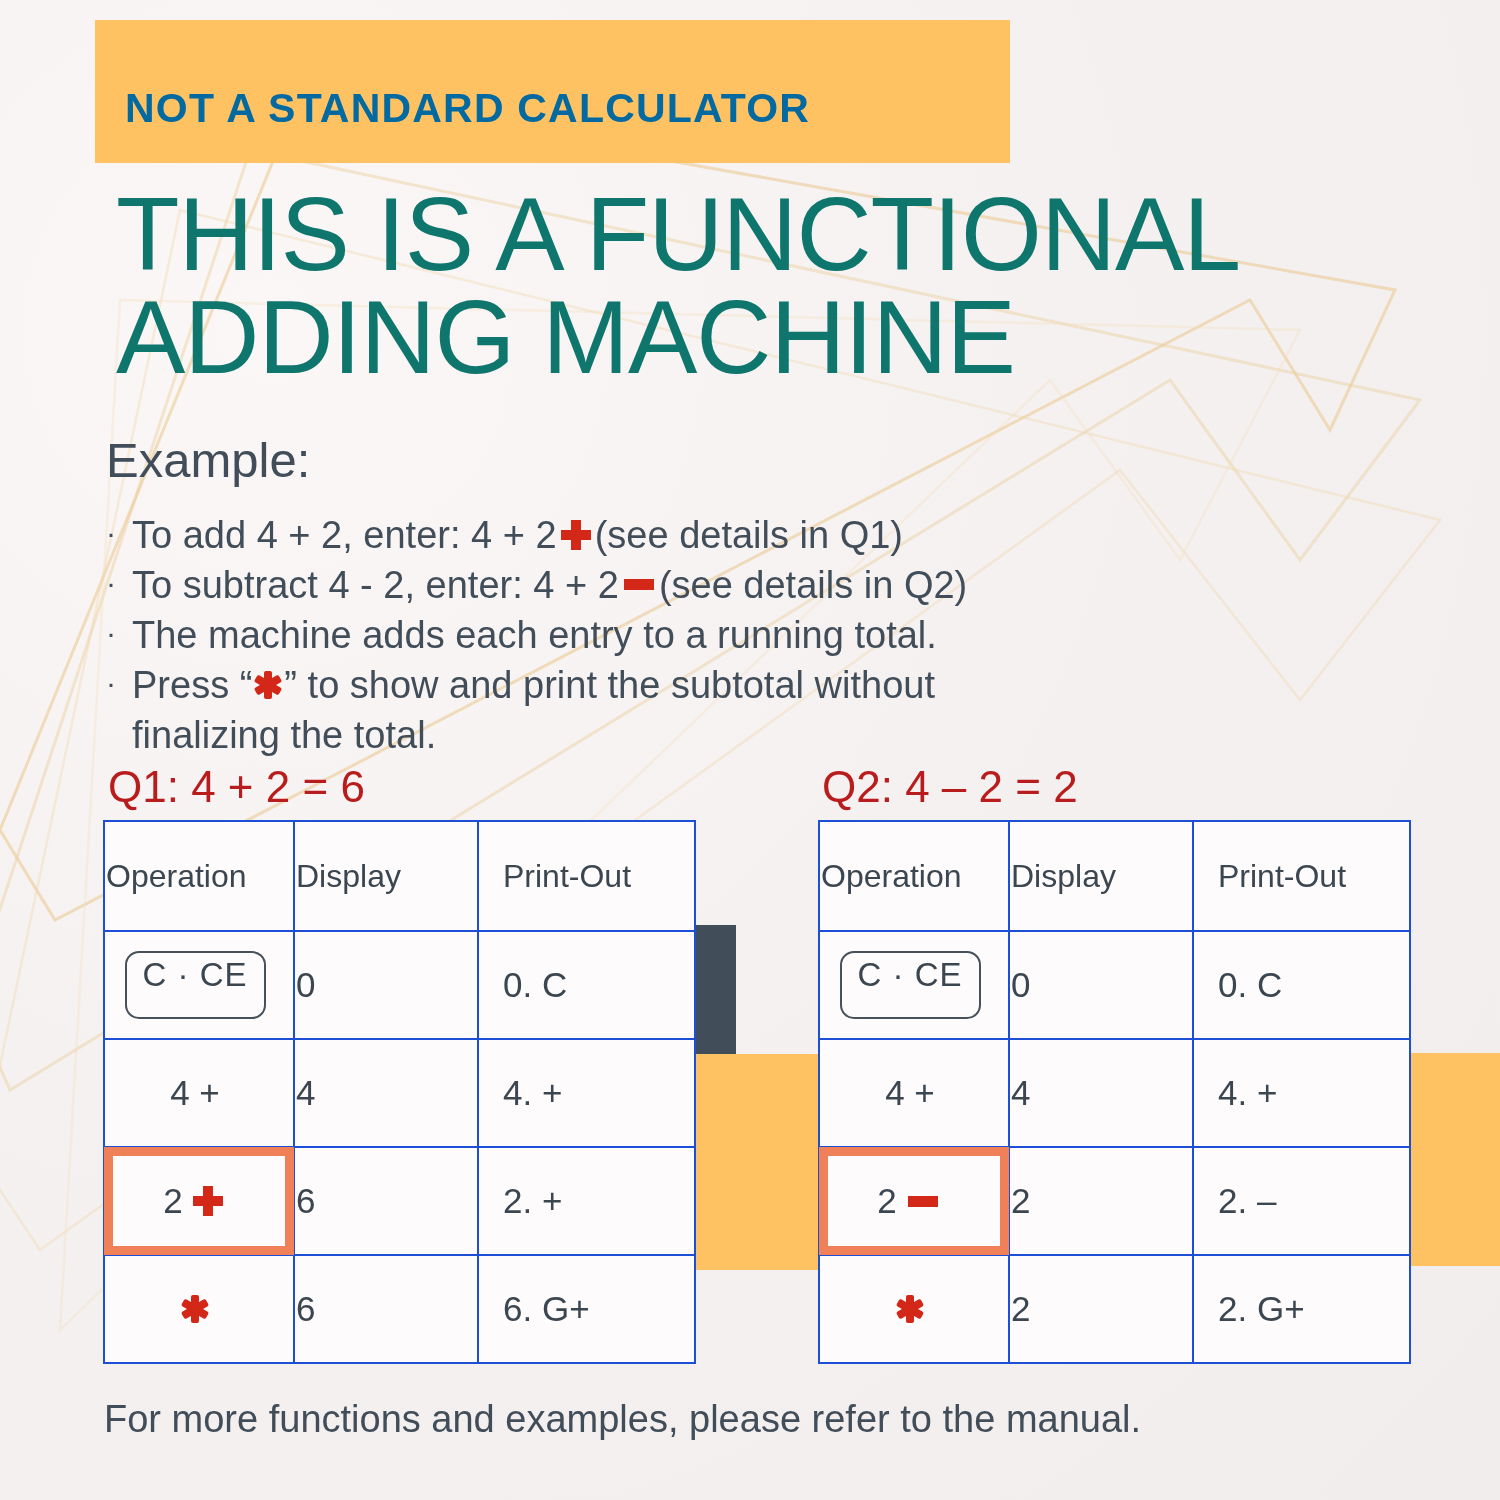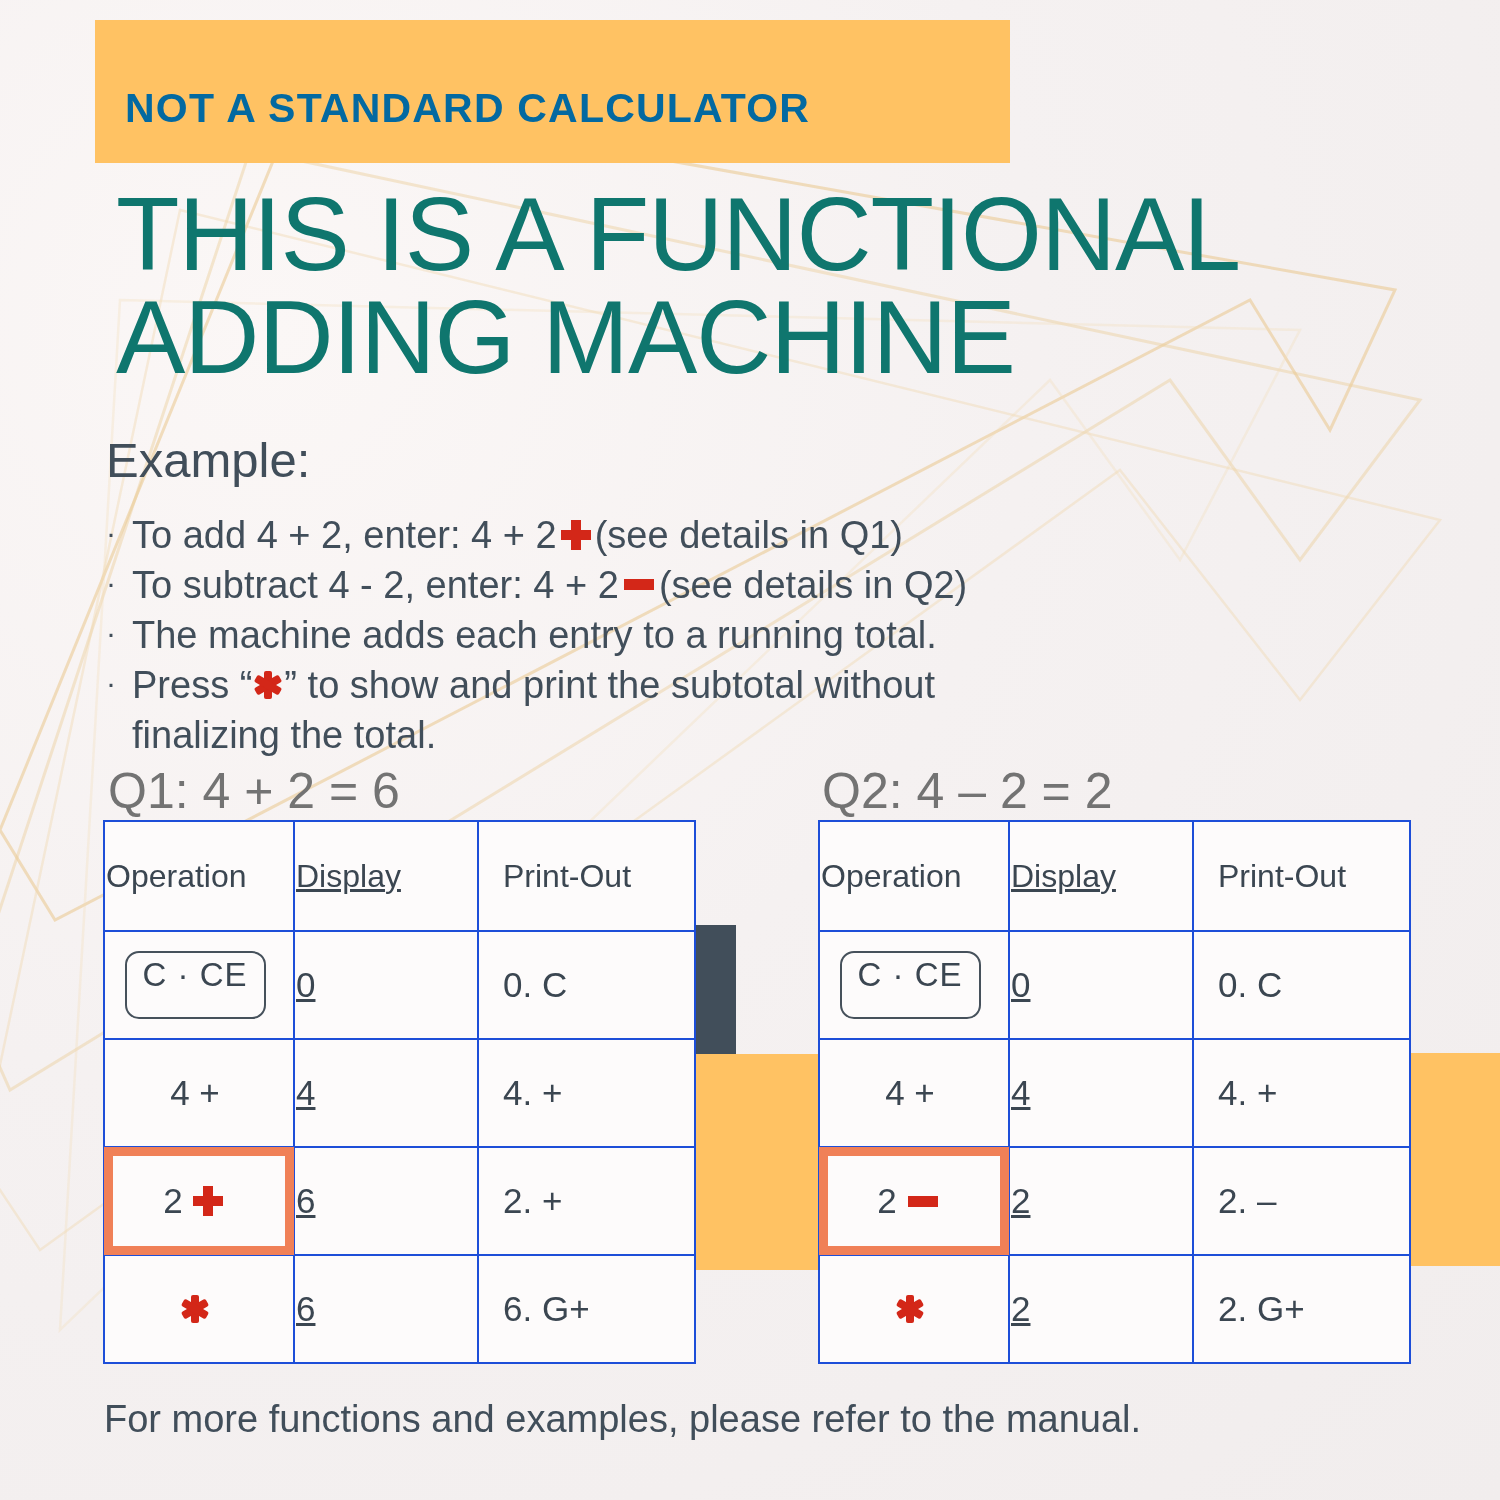--- a/index.html
+++ b/index.html
@@ -74,39 +74,39 @@
   .ast-ico{position:relative;width:28px;height:28px;margin:0 2px;}
   .ast-ico i{
     position:absolute;left:10px;top:0;width:8px;height:28px;
     background:#d32718;display:block;border-radius:2px;
   }
   .ast-ico i:nth-child(2){transform:rotate(60deg);}
   .ast-ico i:nth-child(3){transform:rotate(120deg);}
 
   
   .q-title{
-    position:absolute;color:#737373;font-size:50px;white-space:nowrap;
+    position:absolute;color:#b91c1c;font-size:44px;white-space:nowrap;
   }
   .calc-table{
     position:absolute;
     border-collapse:collapse;
     background:transparent;
     table-layout:fixed;
   }
   .calc-table td{
     border:2px solid #1d4ed8;
     text-align:left;
     vertical-align:middle;
     color:#3b4651;
     font-size:35px;
     height:104px;
     background:#fdfbfb;
   }
   .calc-table td.col-op{width:186px;}
-  .calc-table td.col-disp{width:180px;text-decoration:underline;}
+  .calc-table td.col-disp{width:180px;}
   .calc-table td.col-print{width:190px;padding-left:24px;}
   .calc-table tr.head td{font-size:32px;height:106px;}
   .cell-inner{display:flex;align-items:center;justify-content:center;gap:6px;}
   .cell-inner.op{padding-right:8px;}
   .ce-btn{
     display:inline-block;border:2px solid #46515b;border-radius:14px;
     padding:3px 16px 23px;font-size:33px;letter-spacing:1px;color:#3b4651;
   }
   td.hl{
     position:relative;

